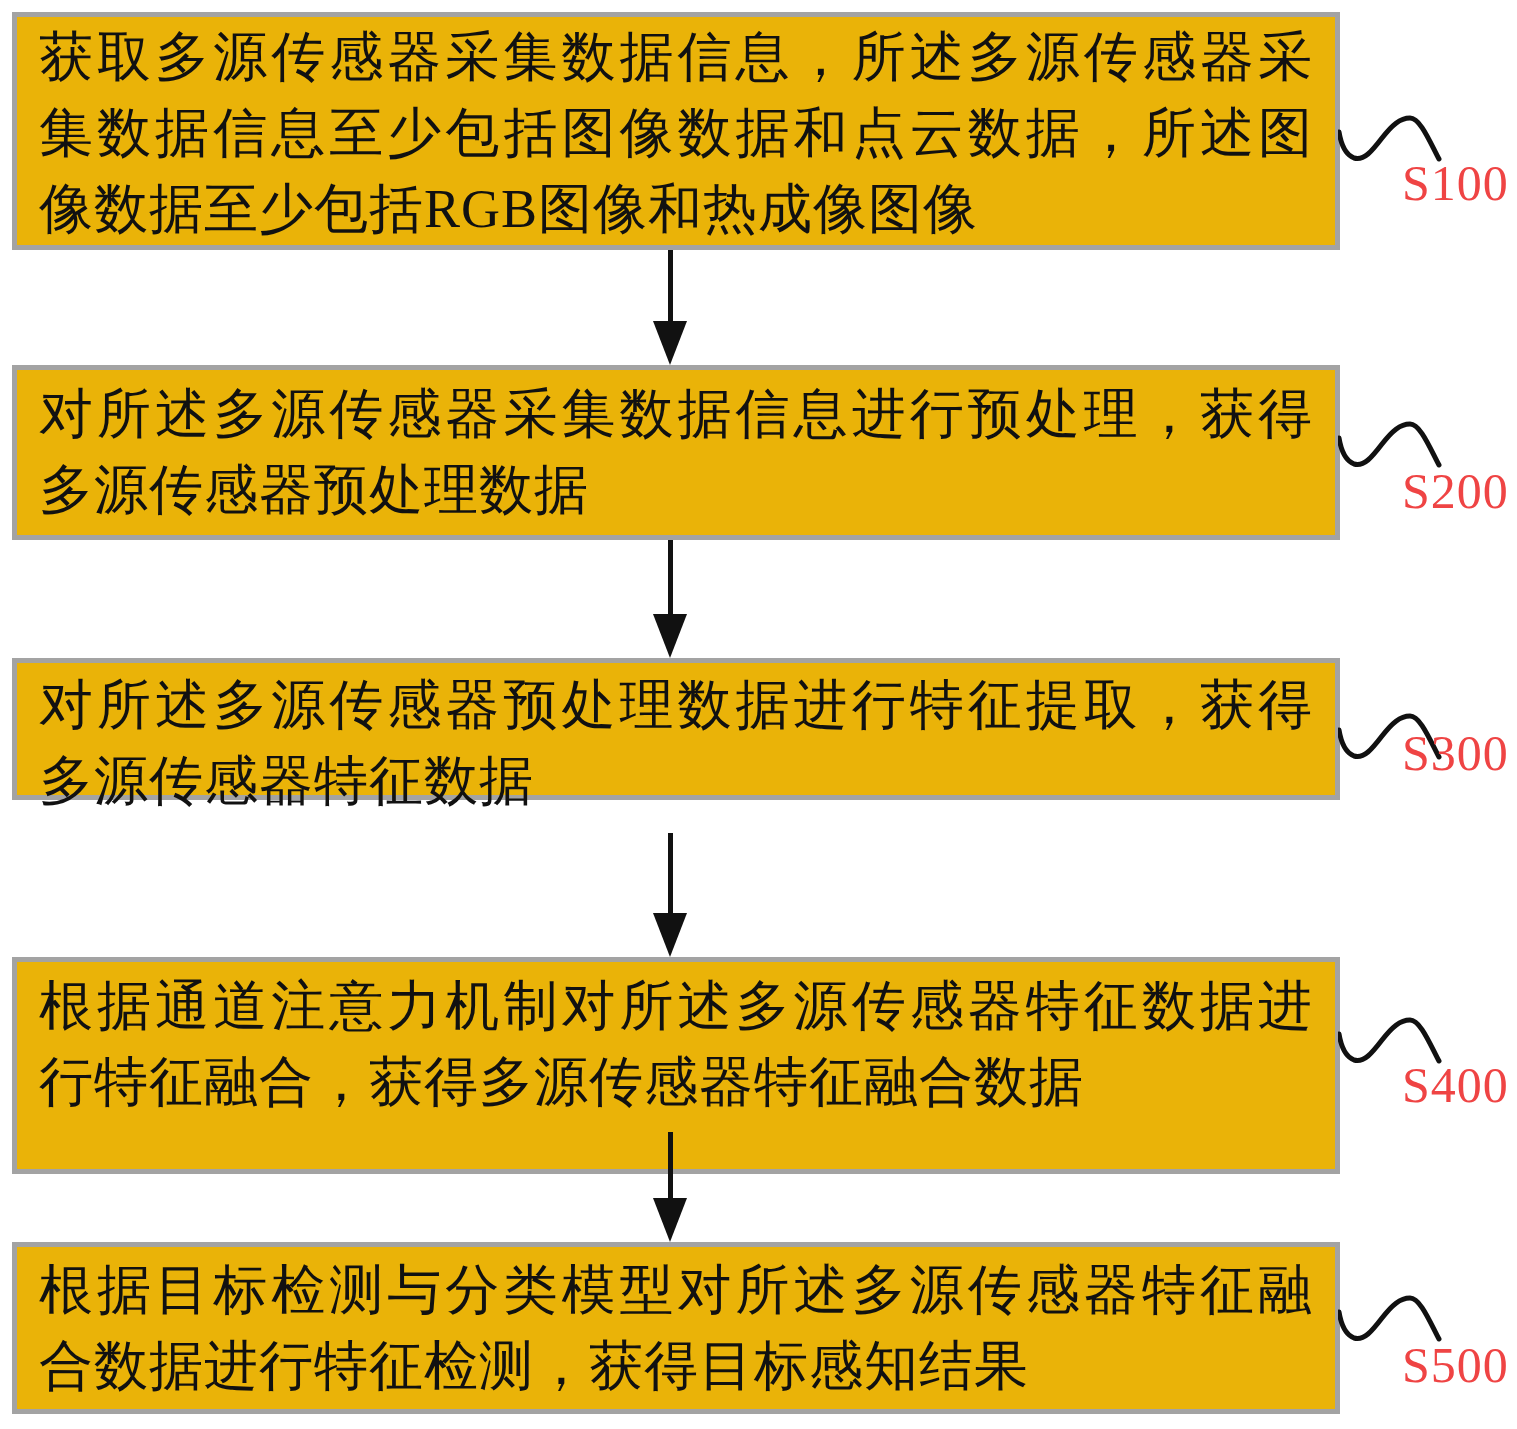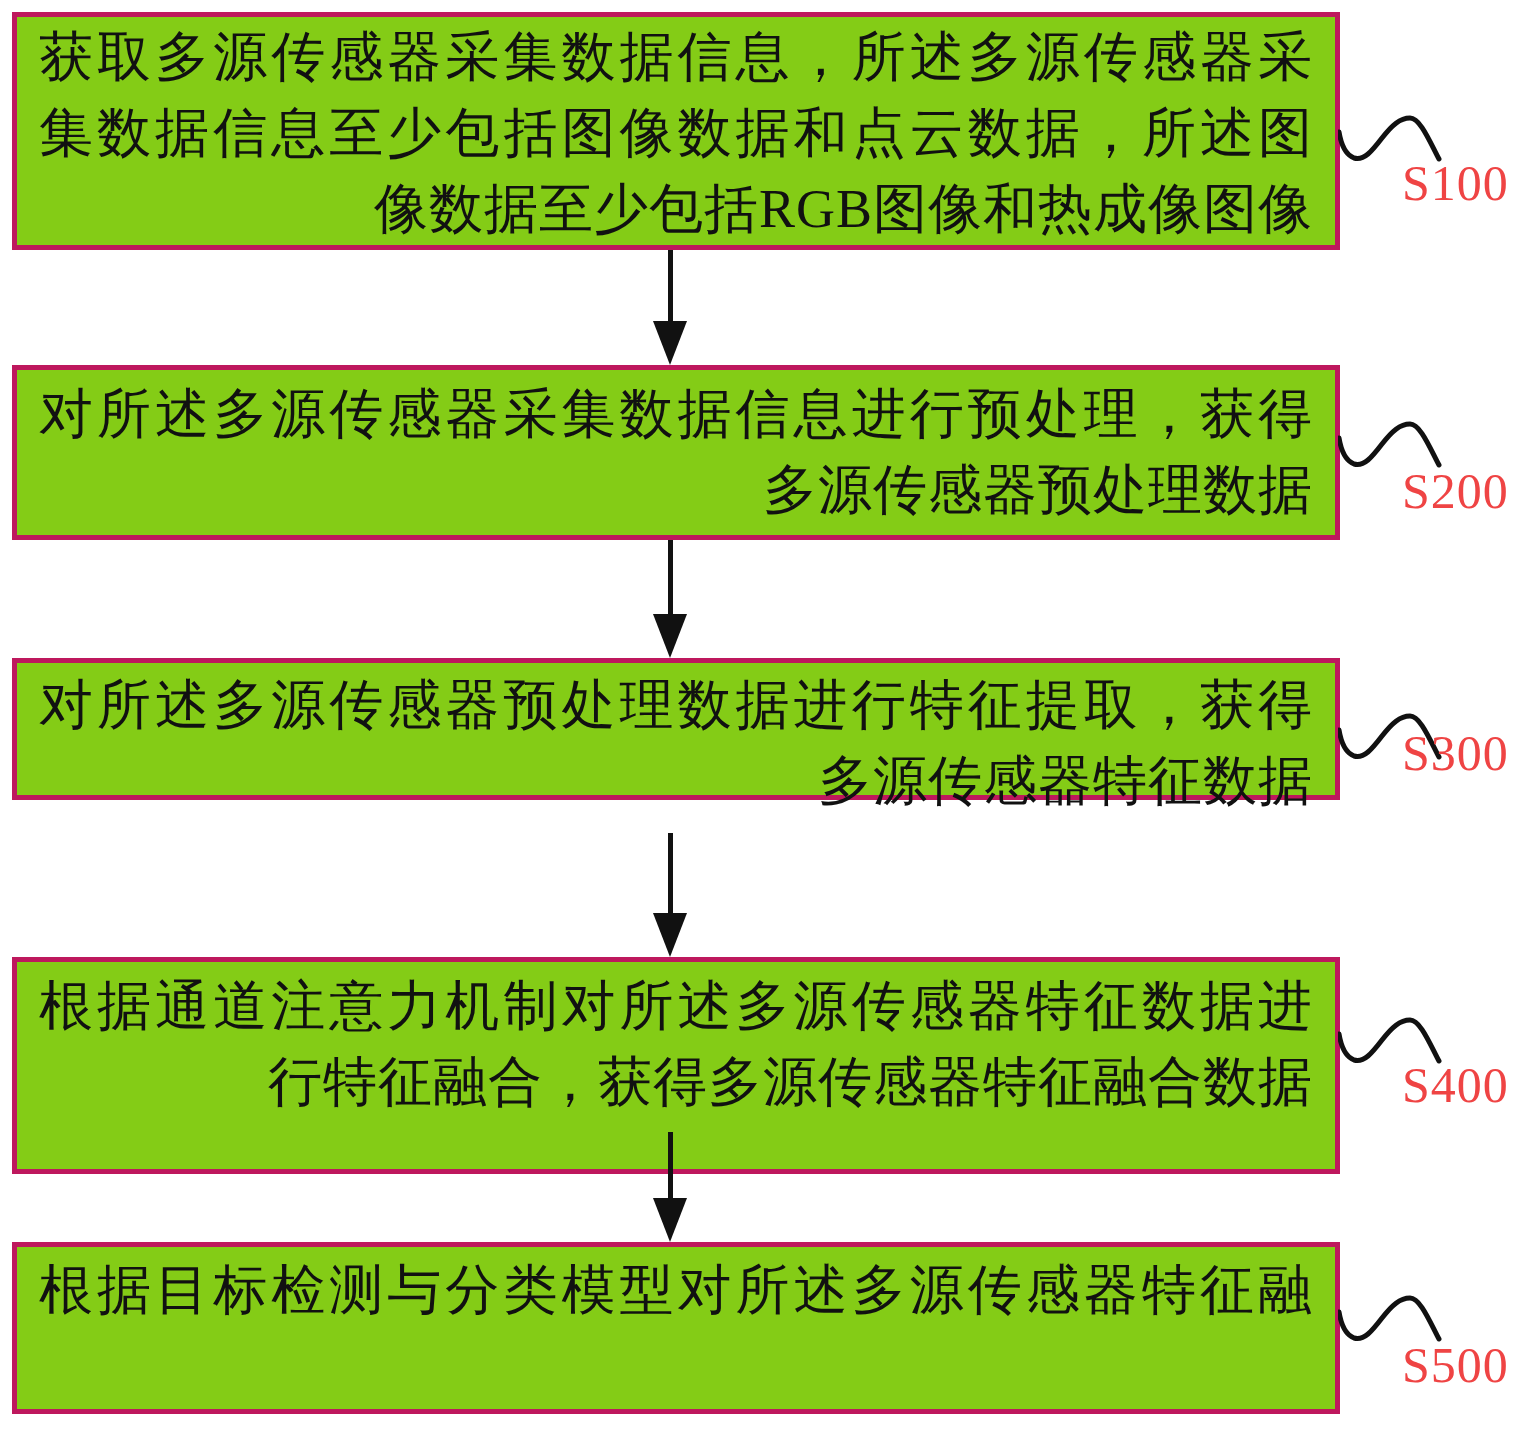--- a/index.html
+++ b/index.html
@@ -13,40 +13,40 @@
     height: 1429px;
     background: #ffffff;
     overflow: hidden;
     font-family: "Liberation Serif", "DejaVu Serif", serif;
     color: #111111;
   }
   .step-box {
     position: absolute;
     left: 12px;
     width: 1328px;
-    border: 5px solid #be185d;
+    border: 5px solid #a3a3a3;
     box-sizing: border-box;
-    background: #84cc16;
+    background: #eab308;
     padding: 2px 22px 0 22px;
   }
   .step-box .txt-line {
     display: block;
     font-size: 54px;
     line-height: 76px;
     white-space: nowrap;
     letter-spacing: 1px;
   }
   .txt-line.just {
     text-align: justify;
     text-align-last: justify;
     text-justify: inter-character;
     white-space: normal;
   }
   .txt-line.cent {
-    text-align: right;
+    text-align: left;
   }
   .flow-arrow {
     position: absolute;
     left: 653px;
     width: 34px;
     display: flex;
     flex-direction: column;
     align-items: center;
   }
   .arrow-shaft {
@@ -142,20 +142,21 @@
   </svg>
   <div class="step-label" style="top:1060px;">S400</div>
 
   <div class="flow-arrow" style="top:1132px; height:110px;">
     <div class="arrow-shaft" style="height:66px;"></div>
     <div class="arrow-head"></div>
   </div>
 
   <div class="step-box" style="top:1242px; height:172px; padding-top:5px;">
     <span class="txt-line just">根据目标检测与分类模型对所述多源传感器特征融</span>
+    <span class="txt-line cent">合数据进行特征检测，获得目标感知结果</span>
   </div>
   <svg class="squiggle" style="top:1292px;" viewBox="0 0 106 54">
     <path d="M 1 20 C 3 32, 8 43, 16 46 C 26 49, 34 39, 44 26 C 54 13, 62 6, 72 6 C 82 6, 91 28, 101 47" fill="none" stroke="#111111" stroke-width="5" stroke-linecap="round"></path>
   </svg>
   <div class="step-label" style="top:1340px;">S500</div>
 
   <div class="fig-caption">图1</div>
 
 </div>
 

